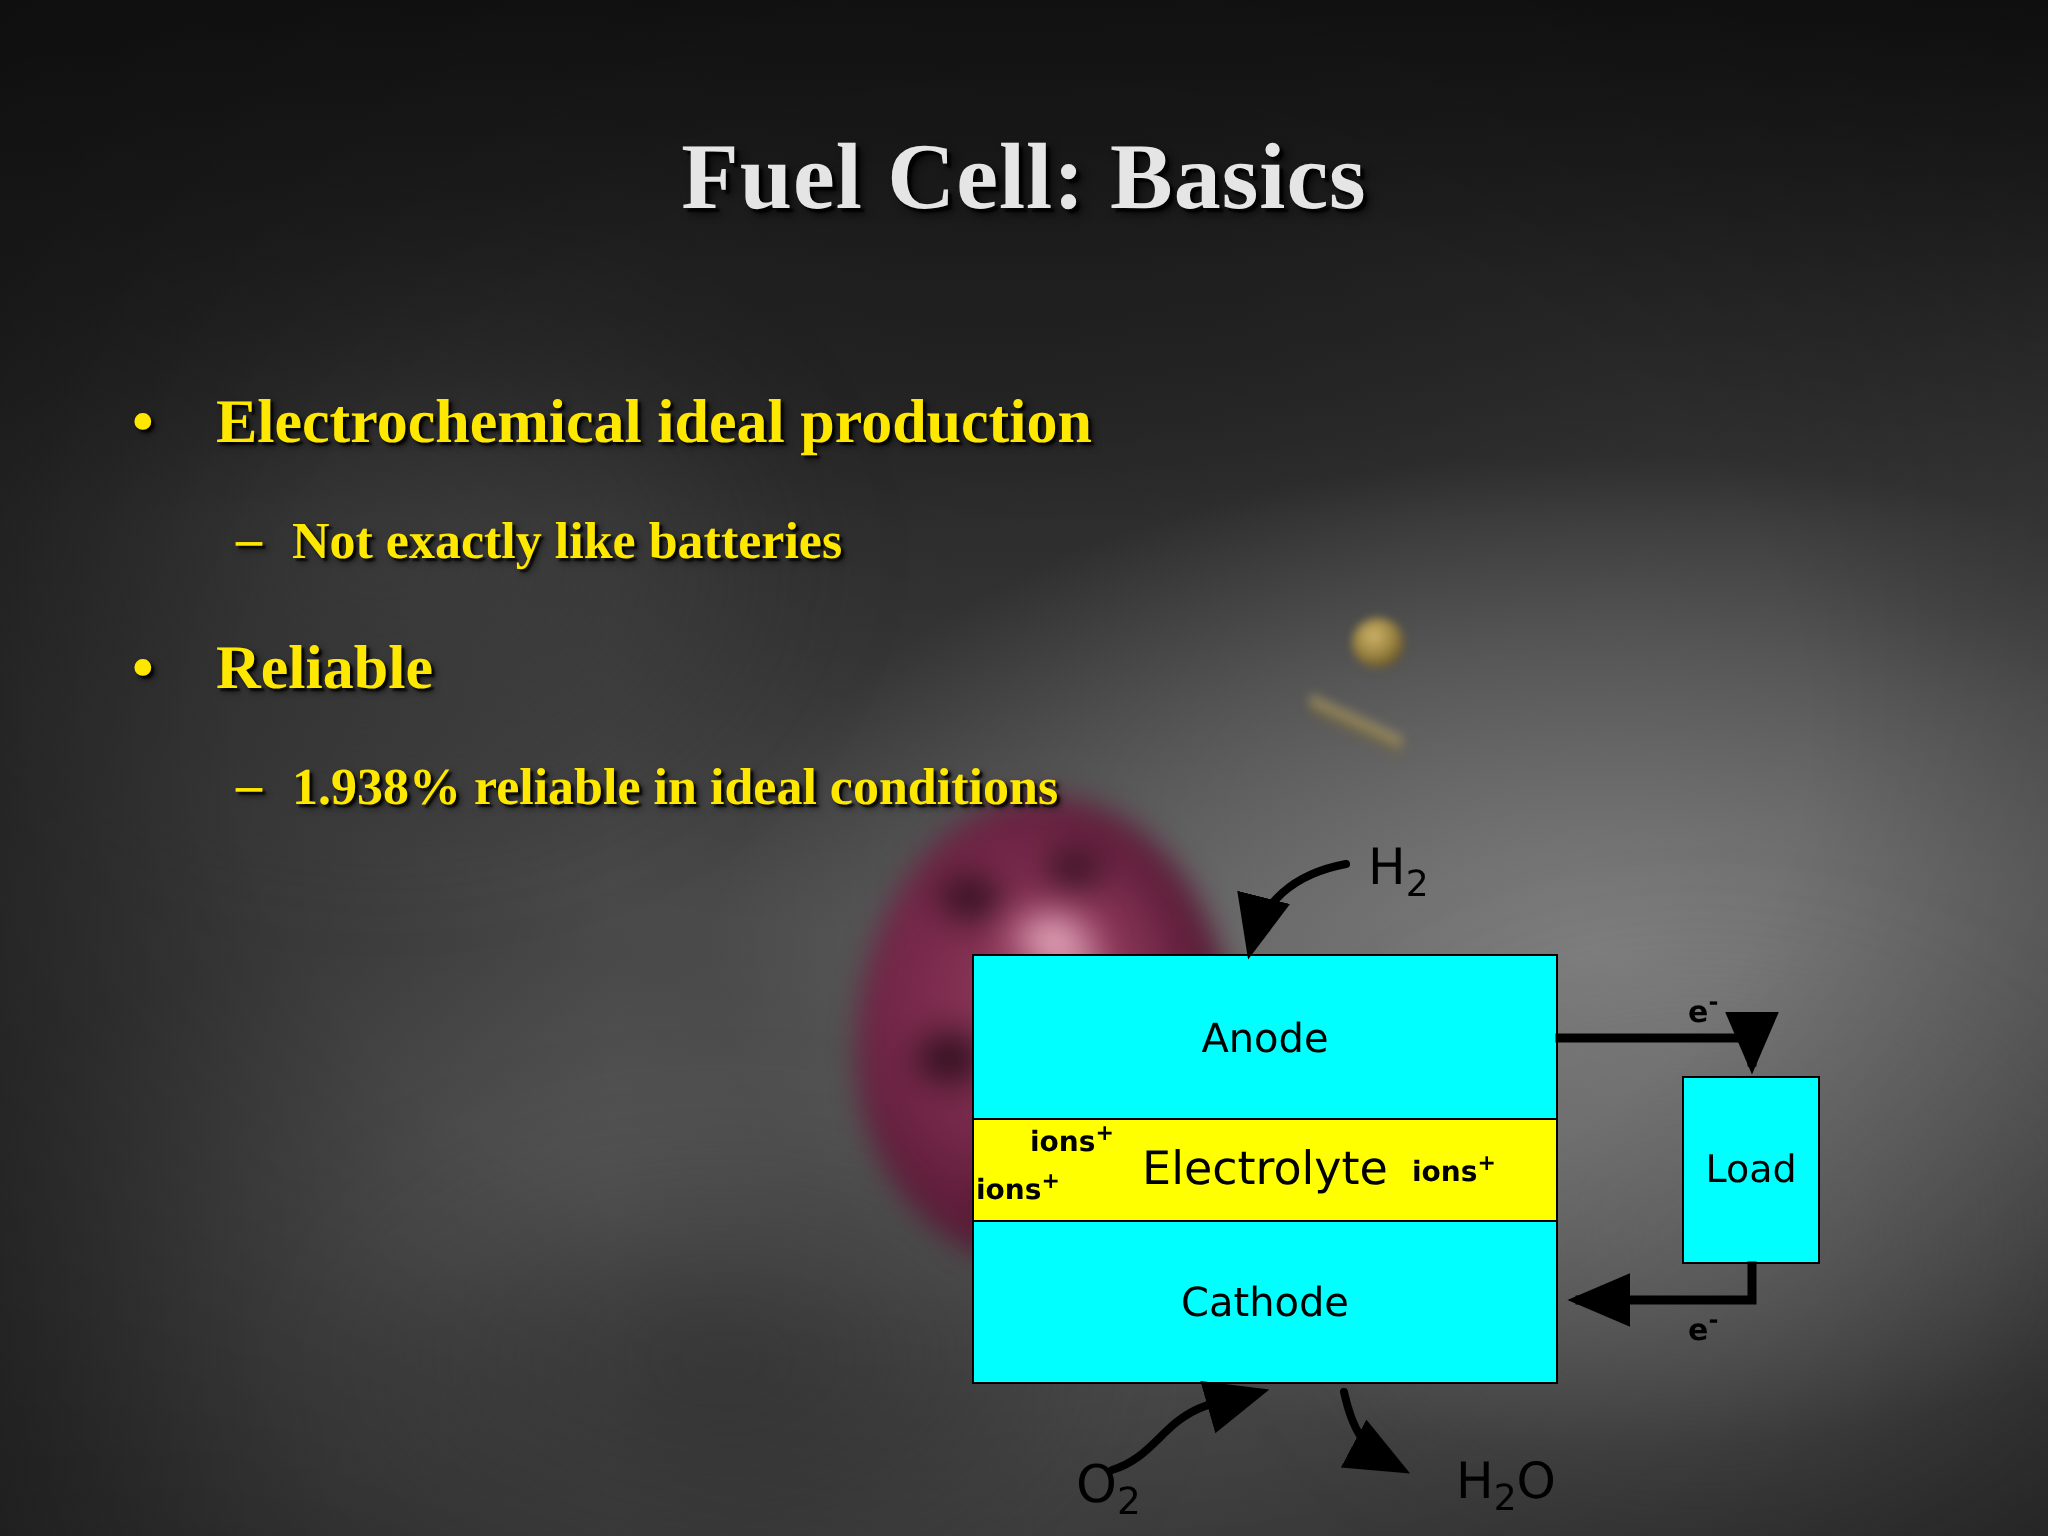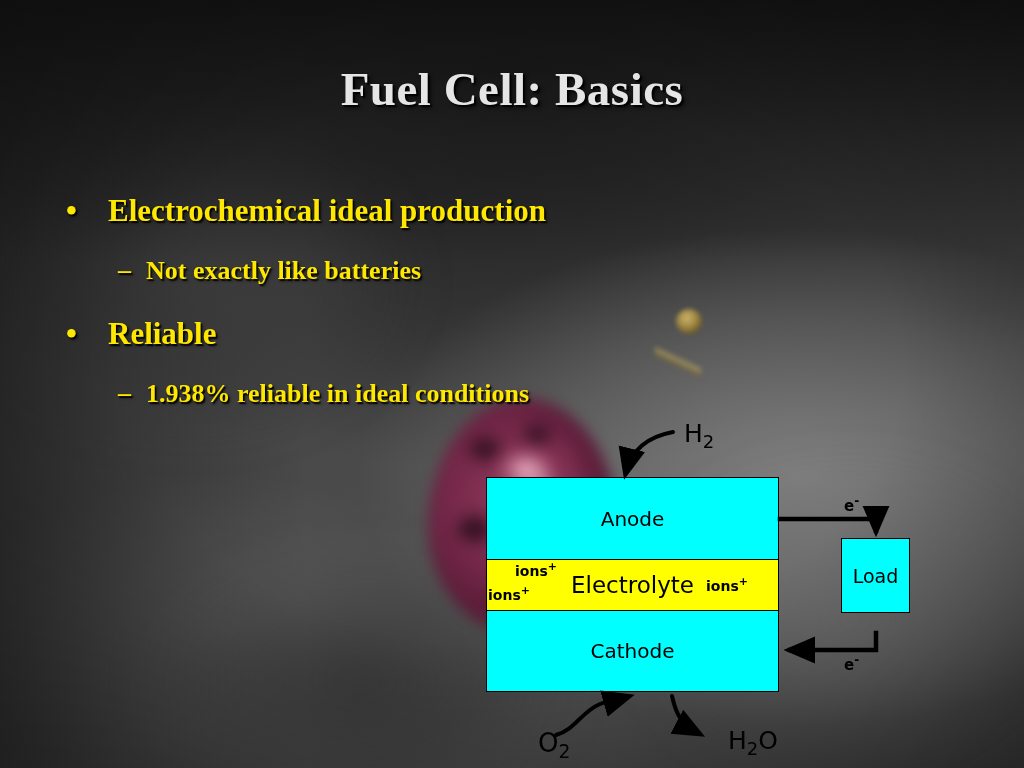--- a/index.html
+++ b/index.html
@@ -117,21 +117,21 @@
               border-top:1.5px solid #000;border-bottom:1.5px solid #000;}
   .layer-cath{top:133px;height:79px;background:#00ffff;font-size:20px;}
 
   .ion{position:absolute;font-family:"DejaVu Sans","Liberation Sans",sans-serif;
        font-size:14px;font-weight:bold;color:#000;white-space:nowrap;}
   .ion sup{font-size:11px;}
   .ion-a{left:515px;top:560px;}
   .ion-b{left:488px;top:584px;}
   .ion-c{left:706px;top:575px;}
 
-  .loadbox{position:absolute;left:841px;top:538px;width:69px;height:75px;
+  .loadbox{position:absolute;left:841px;top:538px;width:69px;height:94px;
            border:1.5px solid #000;box-sizing:border-box;background:#00ffff;
            display:flex;align-items:center;justify-content:center;
            font-family:"DejaVu Sans","Liberation Sans",sans-serif;
            font-size:19px;color:#000;}
 
   .chem{position:absolute;font-family:"DejaVu Sans","Liberation Sans",sans-serif;
         color:#000;white-space:nowrap;}
   .chem sub{font-size:.72em;}
   .chem-h2  {left:684px;top:419px;font-size:25px;}
   .chem-o2  {left:538px;top:728px;font-size:26px;}

